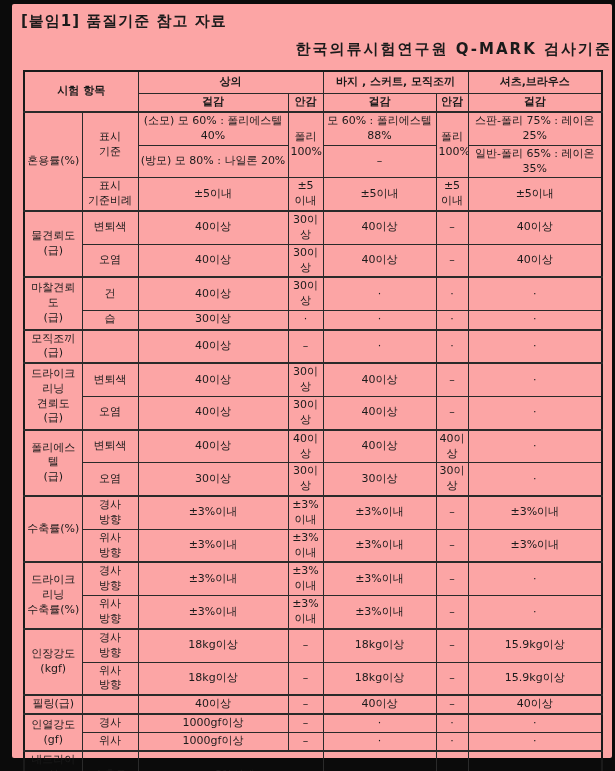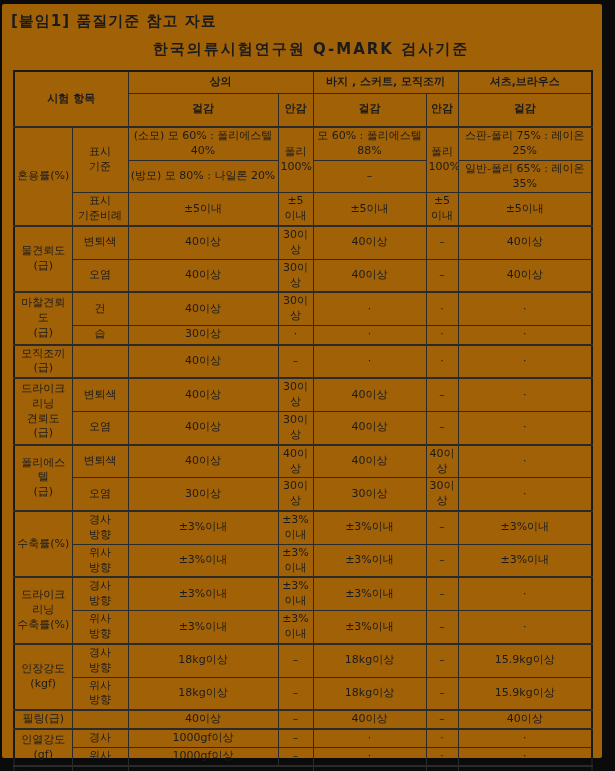--- a/index.html
+++ b/index.html
@@ -4,31 +4,31 @@
 <style>
   html,body{margin:0;padding:0;}
   body{
     width:615px;height:771px;overflow:hidden;
     background:#0b0b0b;
     font-family:"DejaVu Sans",sans-serif;
     color:#1b1b1b;
     position:relative;
   }
   .page{
-    position:absolute;top:4px;left:2px;width:600px;height:754px;
-    background:#a16207;border-radius:2px;
+    position:absolute;top:4px;left:12px;width:600px;height:754px;
+    background:#fca5a5;border-radius:2px;
     box-sizing:border-box;
     padding-top:6px;
   }
   .doc-title{
     margin:2px 0 0 9px;
     font-size:15px;font-weight:bold;letter-spacing:1px;
   }
   .doc-subtitle{
-    margin-top:9px;text-align:center;
+    margin-top:9px;text-align:right;
     font-size:15px;font-weight:bold;letter-spacing:2px;margin-left:18px;
   }
   table.qmark{
     border-collapse:collapse;table-layout:fixed;
     margin:11px 0 0 11px;width:578px;
     font-size:11px;line-height:1.35;
   }
   table.qmark td,table.qmark th{
     border:1px solid #2a2a2a;
     text-align:center;vertical-align:middle;
@@ -61,21 +61,21 @@
       <col style="width:134px">
     </colgroup>
 
     <tbody>
         <tr style="height:22px">
       <th colspan="2" rowspan="2">시험 항목</th>
       <th colspan="2">상의</th>
       <th colspan="2">바지 , 스커트, 모직조끼</th>
       <th>셔츠,브라우스</th>
     </tr>
-    <tr style="height:34px">
+    <tr style="height:19px">
       <th>겉감</th>
       <th>안감</th>
       <th>겉감</th>
       <th>안감</th>
       <th>겉감</th>
     </tr>
 
     <tr class="sec" style="height:31px">
       <td rowspan="3">혼용률(%)</td>
       <td rowspan="2">표시

